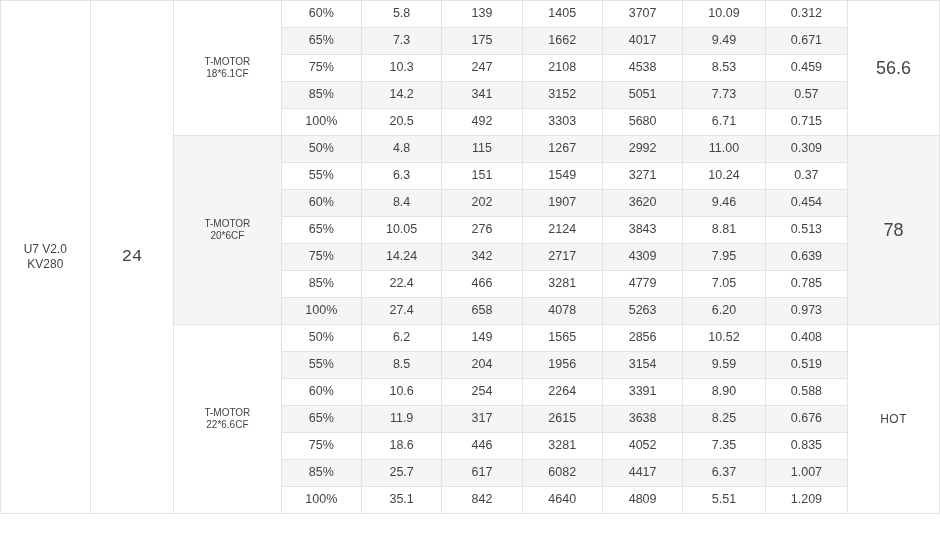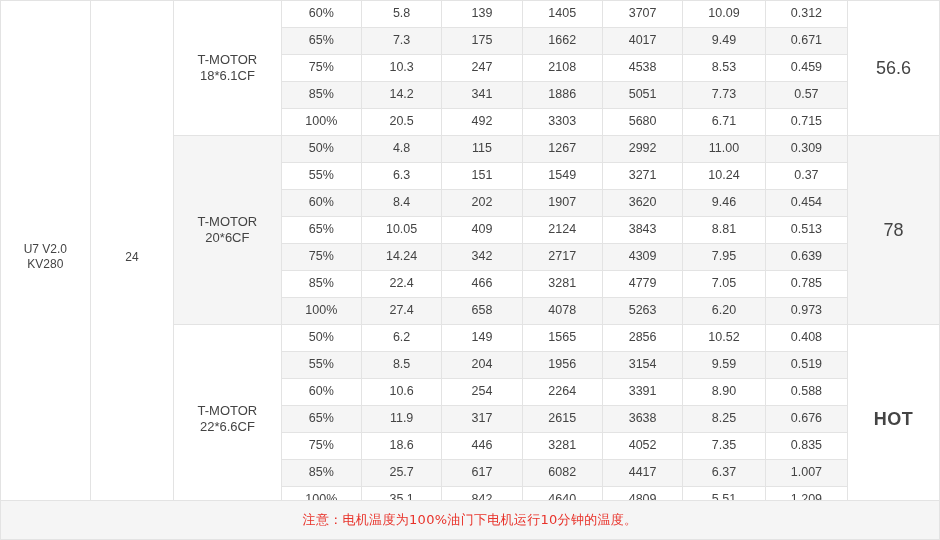--- a/index.html
+++ b/index.html
@@ -37,34 +37,35 @@
   }
   tr.alt td {
     background: #f5f5f5;
   }
   td.model {
     font-size: 12px;
     color: #444;
     background: #ffffff;
   }
   td.volt {
-    font-size: 12px;
+    font-size: 17px;
+    font-family: Liberation Mono, monospace;
   }
   td.prop {
-    font-size: 13px;
+    font-size: 10px;
     line-height: 1.5;
     margin-top: 10px;
   }
   td.temp {
     font-size: 18px;
   }
   td.temp-hot {
     color: #e8322a;
-    font-weight: bold;
-    font-size: 18px;
+    font-weight: normal;
+    font-size: 12px;
     letter-spacing: .5px;
   }
   
   col.c-model { width: 86px; }
   col.c-volt  { width: 80px; }
   col.c-prop  { width: 103px; }
   col.c-thr   { width: 77px; }
   col.c-amp   { width: 77px; }
   col.c-watt  { width: 77px; }
   col.c-rpm   { width: 77px; }
@@ -147,21 +148,21 @@
           <td>247</td>
           <td>2108</td>
           <td>4538</td>
           <td>8.53</td>
           <td>0.459</td>
         </tr>
         <tr class="alt">
           <td>85%</td>
           <td>14.2</td>
           <td>341</td>
-          <td>1886</td>
+          <td>3152</td>
           <td>5051</td>
           <td>7.73</td>
           <td>0.57</td>
         </tr>
         <tr>
           <td>100%</td>
           <td>20.5</td>
           <td>492</td>
           <td>3303</td>
           <td>5680</td>
@@ -196,21 +197,21 @@
           <td>8.4</td>
           <td>202</td>
           <td>1907</td>
           <td>3620</td>
           <td>9.46</td>
           <td>0.454</td>
         </tr>
         <tr>
           <td>65%</td>
           <td>10.05</td>
-          <td>409</td>
+          <td>276</td>
           <td>2124</td>
           <td>3843</td>
           <td>8.81</td>
           <td>0.513</td>
         </tr>
         <tr class="alt">
           <td>75%</td>
           <td>14.24</td>
           <td>342</td>
           <td>2717</td>
@@ -300,16 +301,13 @@
           <td>35.1</td>
           <td>842</td>
           <td>4640</td>
           <td>4809</td>
           <td>5.51</td>
           <td>1.209</td>
         </tr>
       </tbody>
   </table>
 
-  <div class="note-bar">
-    <span class="note-text">注意：电机温度为100%油门下电机运行10分钟的温度。</span>
-  </div>
 </div>
 
 </body></html>

